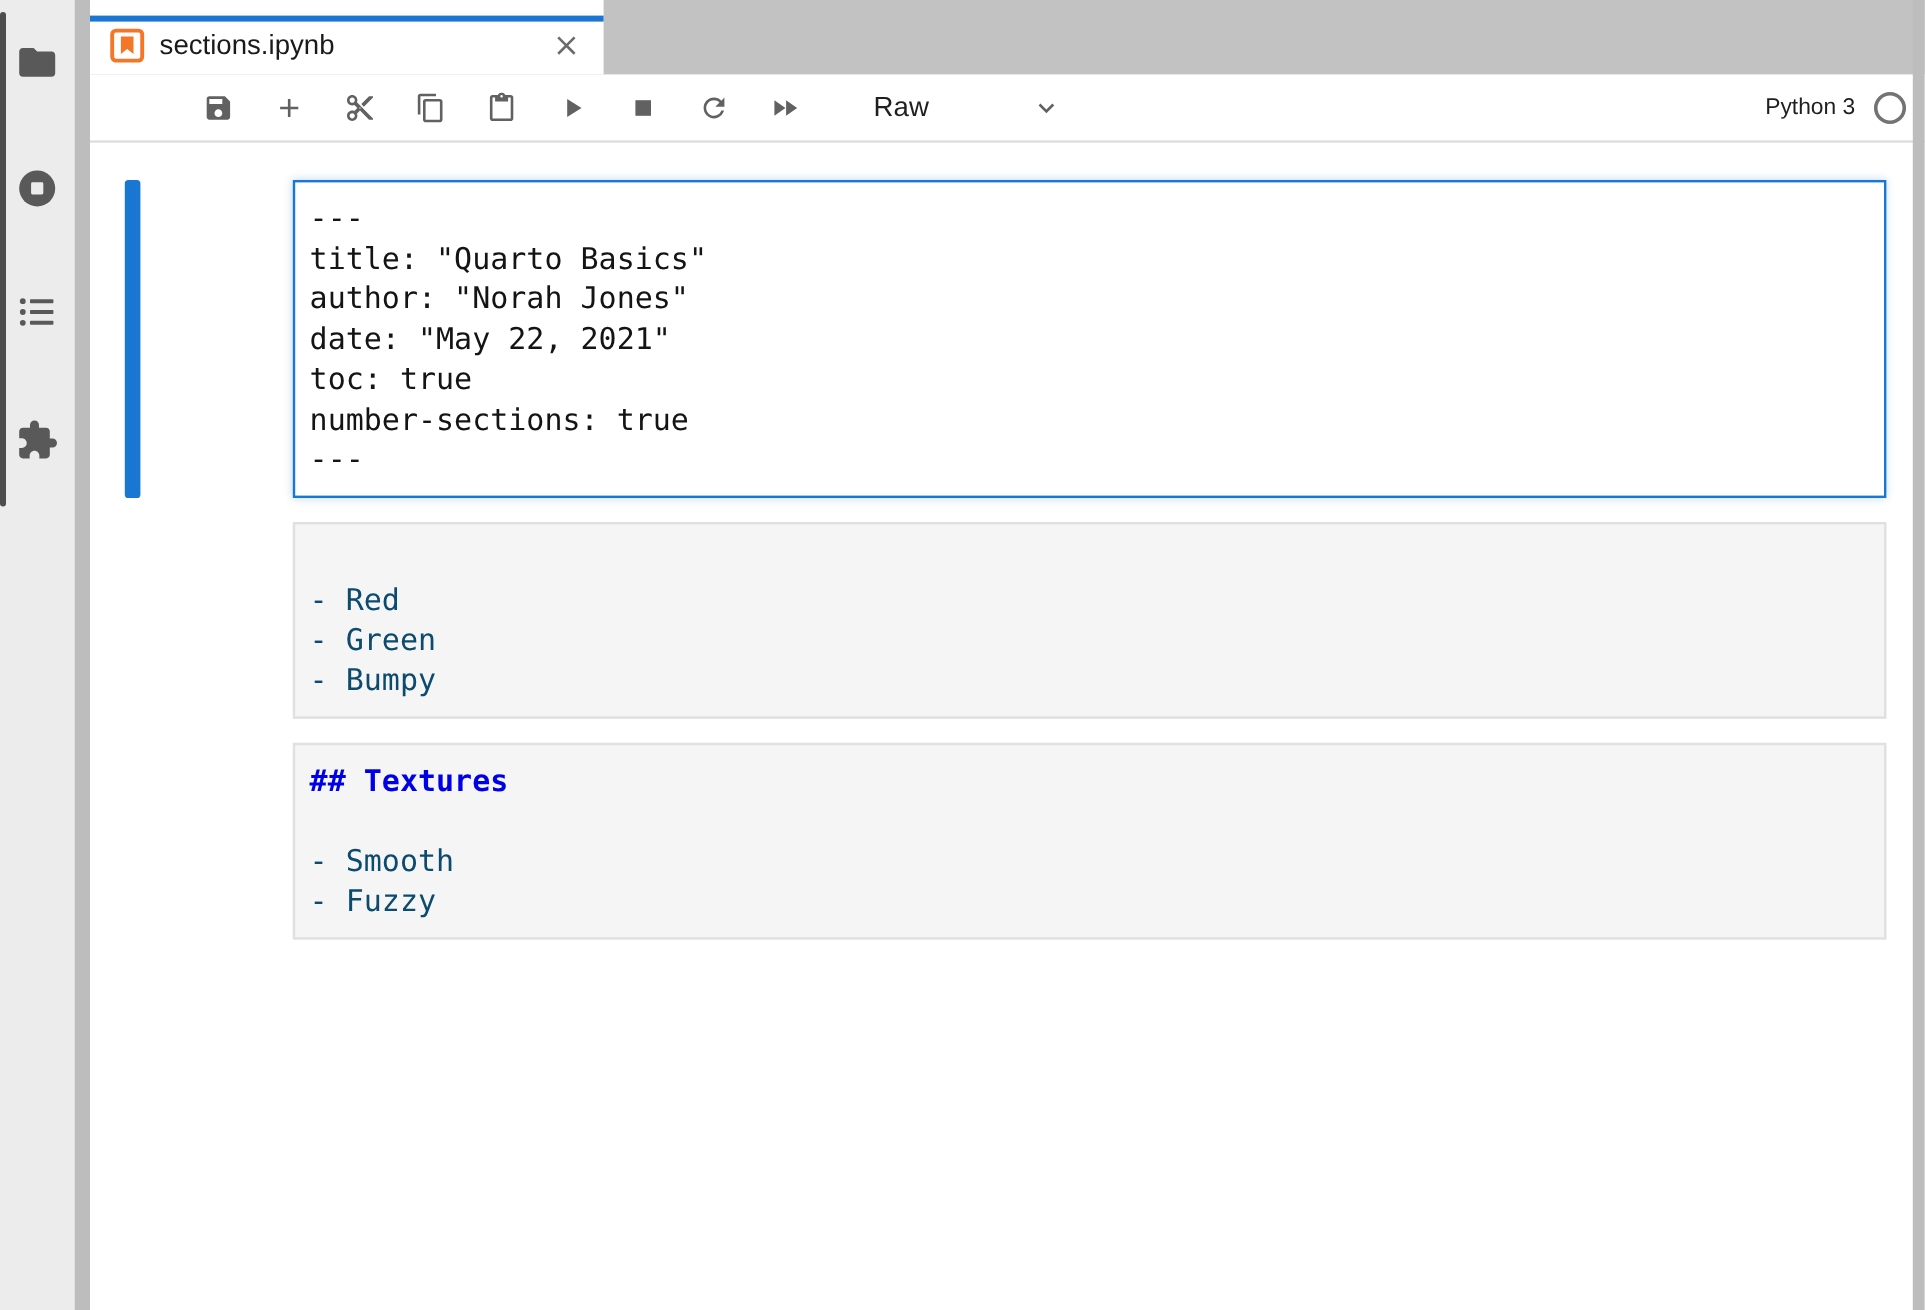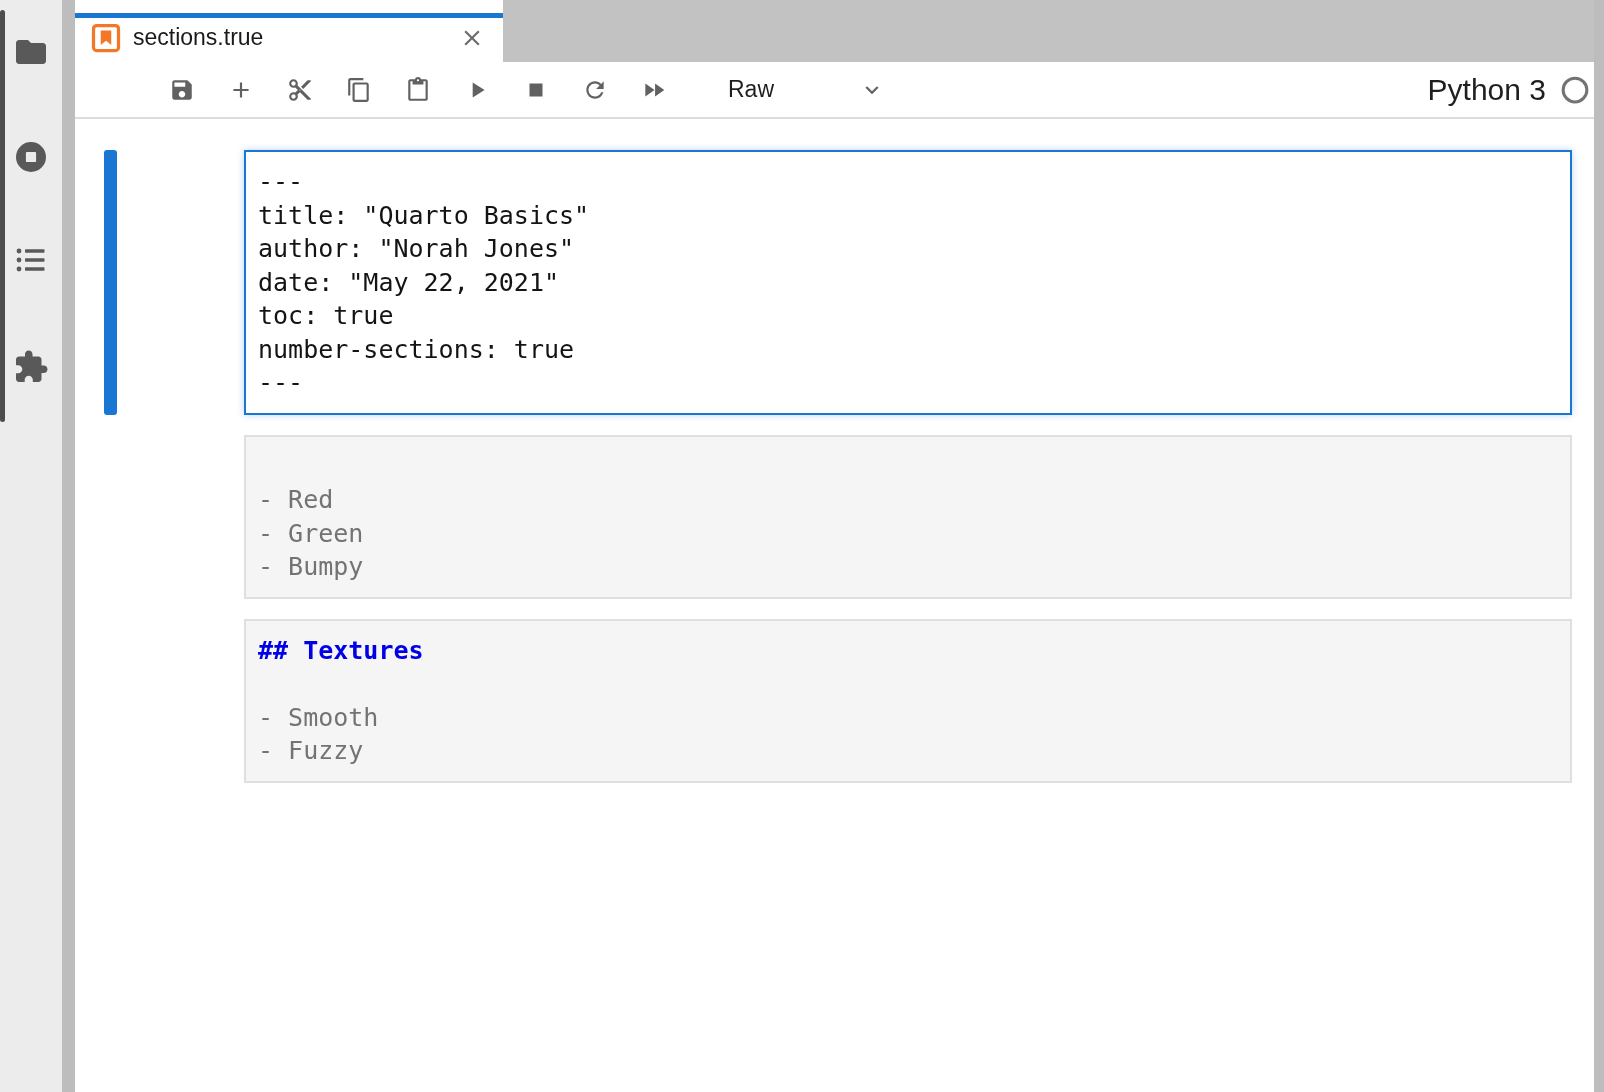--- a/index.html
+++ b/index.html
@@ -31,38 +31,38 @@
   
   .toolbar { height:57px; flex:0 0 57px; background:#fff; border-bottom:2px solid #dcdcdc;
              display:flex; align-items:center; padding-left:94px; }
   .tb-btn { width:26px; height:26px; margin-right:33px; background:transparent; border:none;
             cursor:pointer; display:flex; align-items:center; justify-content:center; }
   .tb-btn svg { width:26px; height:26px; fill:#616161; }
   .celltype { display:flex; align-items:center; margin-left:28px; cursor:pointer; }
   .celltype .val { font-size:23px; color:#1f1f1f; }
   .celltype svg { width:26px; height:26px; fill:#616161; margin-left:85px; }
   .tb-spacer { flex:1; }
-  .kernel-name { font-size:30px; color:#1f1f1f; margin-right:14px; }
+  .kernel-name { font-size:19px; color:#1f1f1f; margin-right:14px; }
   .kernel-status { width:30px; height:30px; margin-right:14px; }
   .kernel-status svg { width:30px; height:30px; }
 
   
   .nb { flex:1; overflow:hidden; background:#fff; padding-top:31px; }
   .cell { position:relative; margin:0 32px 20px 169px; }
   .collapser { position:absolute; left:-140px; top:0; width:13px; height:100%;
                border-radius:3px; cursor:pointer; }
   .collapser.active { background:#1976d2; }
   .collapser.ghost { background:transparent; }
   .editor { border:2px solid #e0e0e0; background:#f5f5f5; padding:13px 12px;
             font-family:"DejaVu Sans Mono", monospace; font-size:25px; line-height:33.5px; }
   .cell.active .editor { border-color:#1976d2; background:#fff;
             box-shadow:0 0 7px rgba(25,118,210,0.30); }
   .line { white-space:pre; min-height:33.5px; color:#141414; }
   .line.heading { color:#0000e6; font-weight:bold; }
-  .line.item { color:#737373; }
+  .line.item { color:#0c4a6e; }
 
   
   .right-strip { position:absolute; right:0; top:0; width:10px; height:1092px; background:#bdbdbd; }
 </style>
 </head>
 <body>
 
 <div class="app">
 
   <aside class="sidebar">
@@ -99,21 +99,21 @@
 
   <div class="main">
 
     <div class="tabbar">
       <div class="tab">
         <div class="tab-accent"></div>
         <svg class="nbicon" viewBox="0 0 24 24" fill="none">
           <rect x="2" y="2" width="20" height="20" rx="2.5" stroke="#f37726" stroke-width="2.6"></rect>
           <path d="M7.8 6h8.4v11.6l-4.2-3.4-4.2 3.4z" fill="#f37726"></path>
         </svg>
-        <span class="tab-title">sections.true</span>
+        <span class="tab-title">sections.ipynb</span>
         <svg class="closex" viewBox="0 0 24 24">
           <path d="M19 6.41 17.59 5 12 10.59 6.41 5 5 6.41 10.59 12 5 17.59 6.41 19 12 13.41 17.59 19 19 17.59 13.41 12z"></path>
         </svg>
       </div>
     </div>
 
     <div class="toolbar">
       <button class="tb-btn" title="save">
         <svg viewBox="0 0 24 24">
           <path d="M17 3H5c-1.11 0-2 .9-2 2v14c0 1.1.89 2 2 2h14c1.1 0 2-.9 2-2V7l-4-4zm-5 16c-1.66 0-3-1.34-3-3s1.34-3 3-3 3 1.34 3 3-1.34 3-3 3zm3-10H5V5h10v4z"></path>

